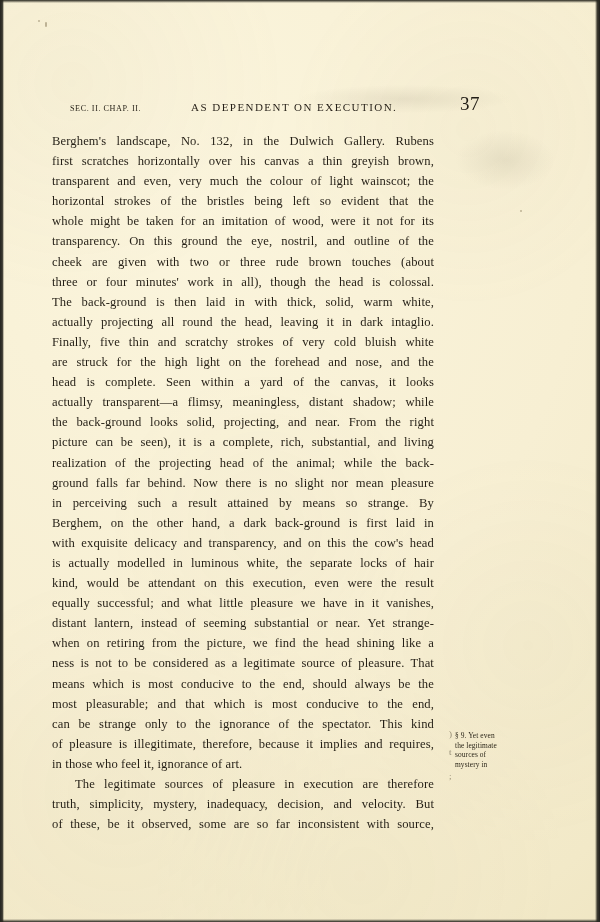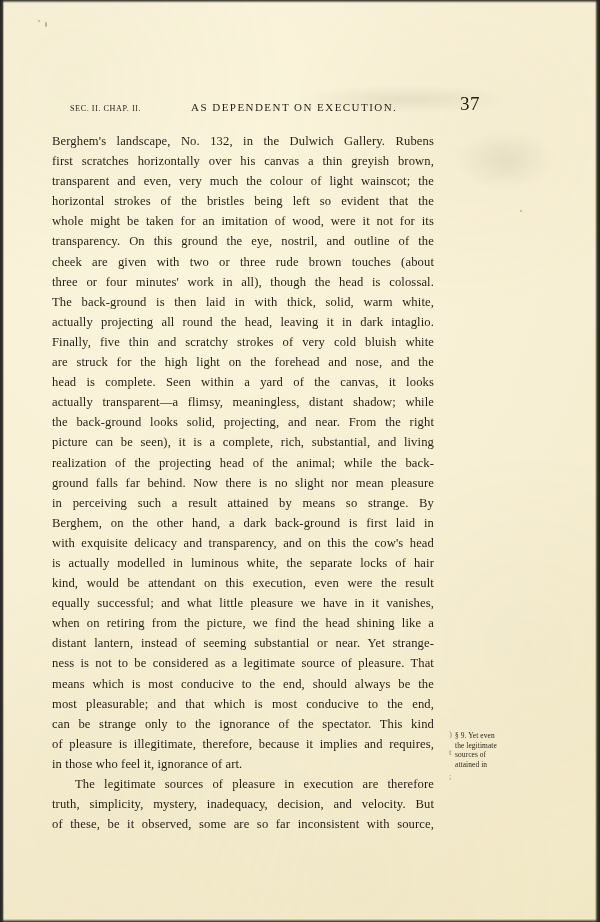--- a/index.html
+++ b/index.html
@@ -222,43 +222,43 @@
         <span class="line j">the back-ground looks solid, projecting, and near.   From the right</span>
         <span class="line j">picture can be seen), it is a complete, rich, substantial, and living</span>
         <span class="line j">realization of the projecting head of the animal; while the back-</span>
         <span class="line j">ground falls far behind.   Now there is no slight nor mean pleasure</span>
         <span class="line j">in perceiving such a result attained by means so strange.   By</span>
         <span class="line j">Berghem, on the other hand, a dark back-ground is first laid in</span>
         <span class="line j">with exquisite delicacy and transparency, and on this the cow's head</span>
         <span class="line j">is actually modelled in luminous white, the separate locks of hair</span>
         <span class="line j">kind, would be attendant on this execution, even were the result</span>
         <span class="line j">equally successful; and what little pleasure we have in it vanishes,</span>
+        <span class="line j">distant lantern, instead of seeming substantial or near.   Yet strange-</span>
         <span class="line j">when on retiring from the picture, we find the head shining like a</span>
-        <span class="line j">distant lantern, instead of seeming substantial or near.   Yet strange-</span>
         <span class="line j">ness is not to be considered as a legitimate source of pleasure.   That</span>
         <span class="line j">means which is most conducive to the end, should always be the</span>
         <span class="line j">most pleasurable; and that which is most conducive to the end,</span>
         <span class="line j">can be strange only to the ignorance of the spectator.   This kind</span>
         <span class="line j">of pleasure is illegitimate, therefore, because it implies and requires,</span>
         <span class="line last">in those who feel it, ignorance of art.</span>
       </p>
 
       <p class="indent">
         <span class="line j" style="text-indent:23px;">The legitimate sources of pleasure in execution are therefore</span>
         <span class="line j" style="text-indent:0;">truth, simplicity, mystery, inadequacy, decision, and velocity.   But</span>
         <span class="line j" style="text-indent:0;">of these, be it observed, some are so far inconsistent with source,</span>
       </p>
 
     </div>
 
     <div class="side-note">
       <span class="sn-line">§ 9. Yet even</span>
       <span class="sn-line">the legitimate</span>
       <span class="sn-line">sources of</span>
-      <span class="sn-line">attained in</span>
+      <span class="sn-line">mystery in</span>
     </div>
 
     <div class="bleed-mark" style="top:729px;">)</div>
     <div class="bleed-mark" style="top:747px;">t</div>
     <div class="bleed-mark" style="top:771px;">;</div>
 
   </div>
 
   <div class="edge edge-left"></div>
   <div class="edge edge-right"></div>

